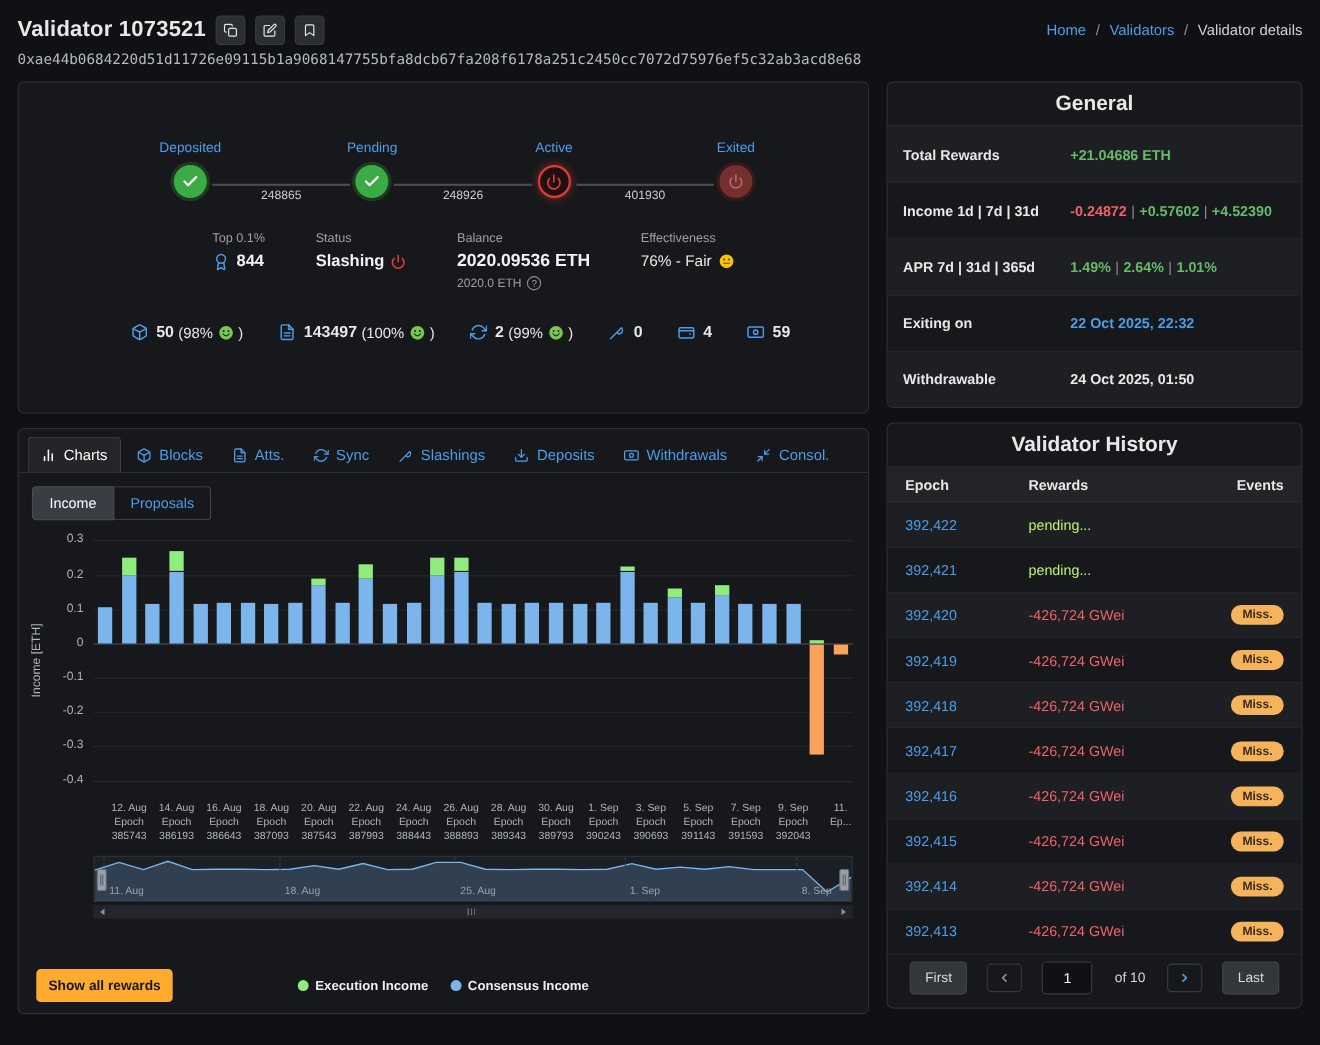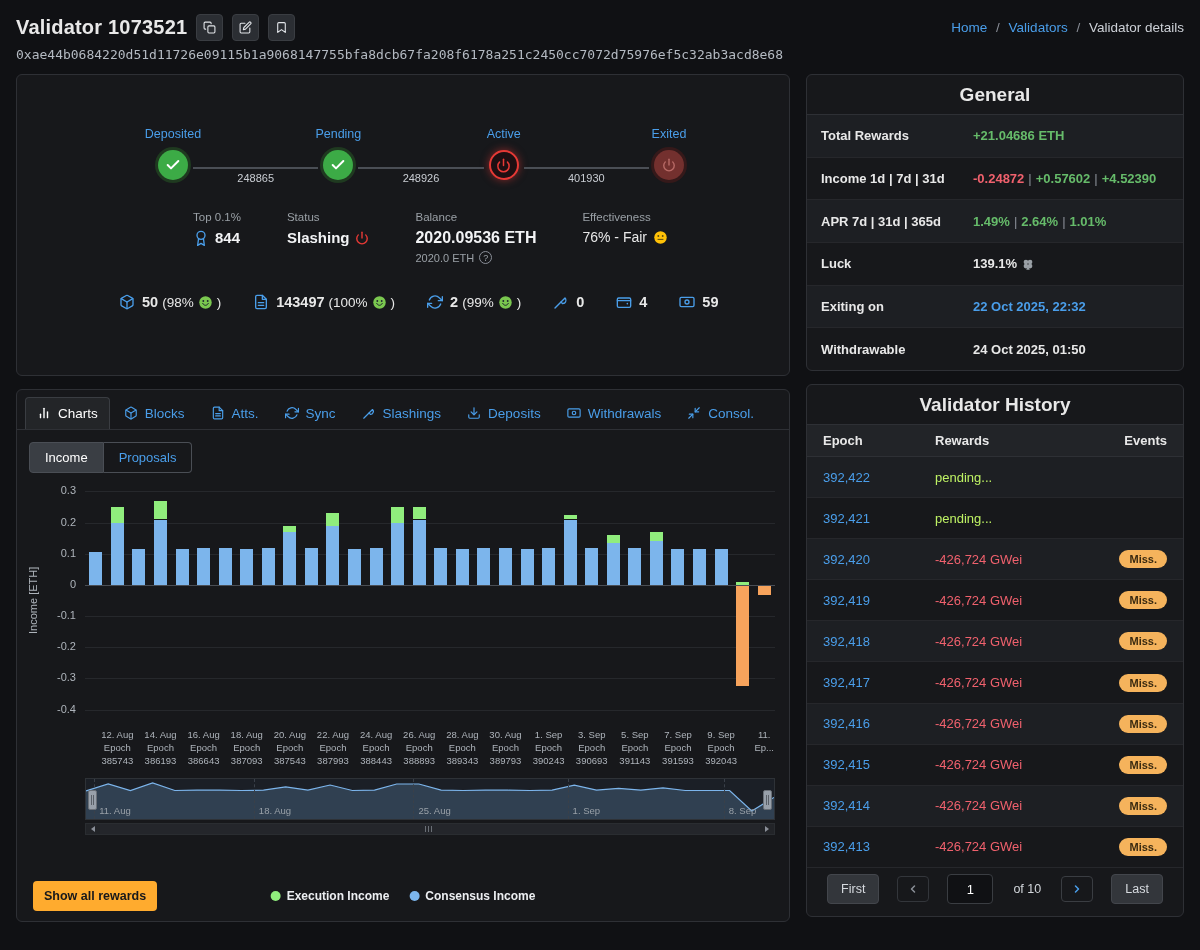--- a/index.html
+++ b/index.html
@@ -46,21 +46,21 @@
   .eff-val{font-size:14px;font-weight:400;color:#e8e8e8}
   .stats-row{display:flex;align-items:center;gap:32px;margin:30px 0 0 78px}
   .stat{display:flex;align-items:center;gap:4px;font-size:13.5px}
   .stat svg.s-ic{width:16px;height:16px;color:#4a9eea;margin-right:3px}
   .stat b{font-size:14.5px}
   .face-good{color:#7ac74f}
   .face-meh{color:#ffc107}
   svg.face{width:15px;height:15px}
   
   .chart-card{height:533px;display:flex;flex-direction:column}
-  .tabbar{display:flex;align-items:center;gap:2px;padding:6px 8px 0;border-bottom:1px solid #2e3035;min-height:40px}
+  .tabbar{display:flex;align-items:flex-end;gap:2px;padding:6px 8px 0;border-bottom:1px solid #2e3035;min-height:40px}
   .tab{display:flex;align-items:center;gap:7px;padding:8px 11px;font-size:13.5px;color:#4a9eea;border:1px solid transparent;border-bottom:none;border-radius:4px 4px 0 0;cursor:pointer;white-space:nowrap}
   .tab.active{background:#232528;color:#fff;border-color:#3a3d42}
   .subtabs{display:flex;padding:12px 12px 0}
   .subtab{padding:7px 15px;font-size:13px;border:1px solid #4a4e55;color:#4a9eea;background:transparent;cursor:pointer}
   .subtab.active{background:#3a3e44;color:#fff}
   .subtab:first-child{border-radius:4px 0 0 4px}
   .subtab:last-child{border-radius:0 4px 4px 0;border-left:none}
   .chart-title{text-align:center;font-size:14px;color:#e2e5e9;padding:12px 0 2px}
   .chart-area{display:grid;grid-template-columns:16px 44px 1fr;grid-template-rows:243px 50px;padding:6px 14px 0 8px}
   .y-axis-title{grid-column:1;grid-row:1;writing-mode:vertical-rl;transform:rotate(180deg);font-size:11px;color:#aeb4bb;display:flex;align-items:center;justify-content:center}
@@ -708,29 +708,20 @@
               <div class="g-label">APR 7d | 31d | 365d</div>
               <div class="g-val">
                 <span class="pos">1.49%</span>
                 <span class="sep">|</span>
                 <span class="pos">2.64%</span>
                 <span class="sep">|</span>
                 <span class="pos">1.01%</span>
               </div>
             </div>
             <div class="g-row">
-              <div class="g-label">Luck</div>
-              <div class="g-val">
-                <span class="plain">139.1%</span>
-                <svg class="ic luck-ic">
-                  <use href="#i-clover"></use>
-                </svg>
-              </div>
-            </div>
-            <div class="g-row">
               <div class="g-label">Exiting on</div>
               <div class="g-val">
                 <span class="link">22 Oct 2025, 22:32</span>
               </div>
             </div>
             <div class="g-row">
               <div class="g-label">Withdrawable</div>
               <div class="g-val">
                 <span class="plain">24 Oct 2025, 01:50</span>
               </div>

